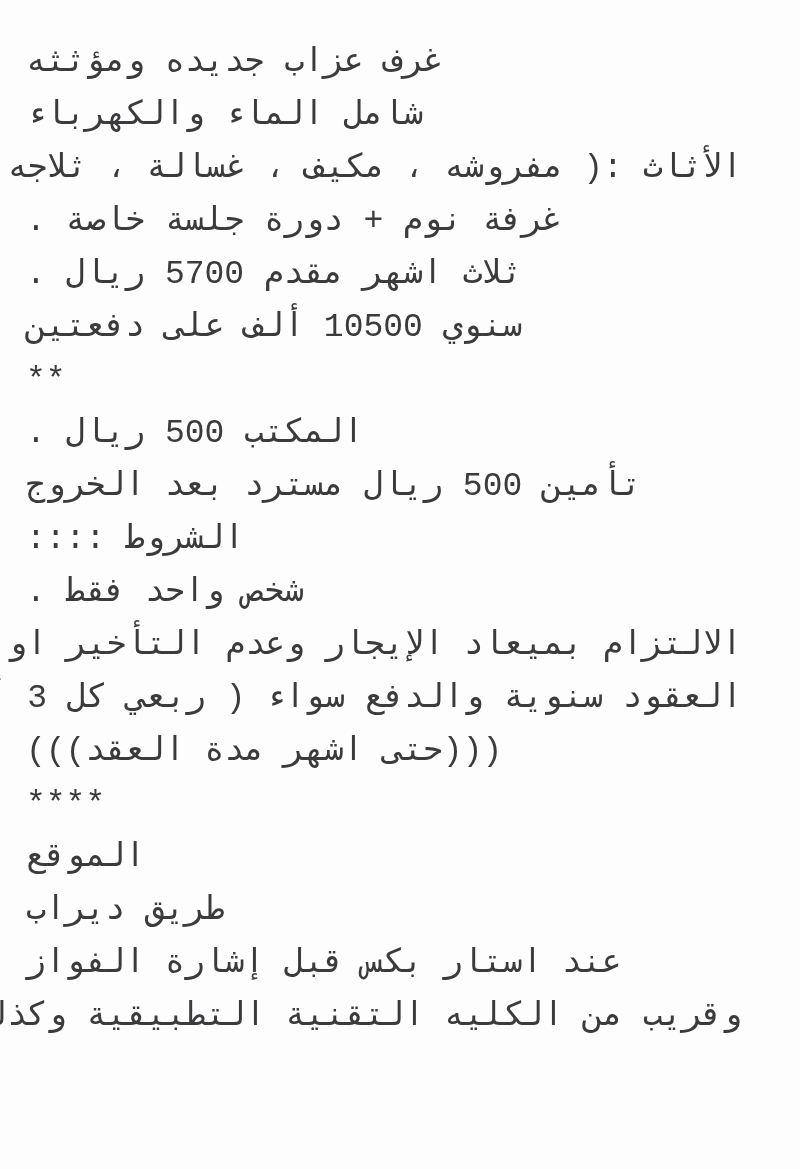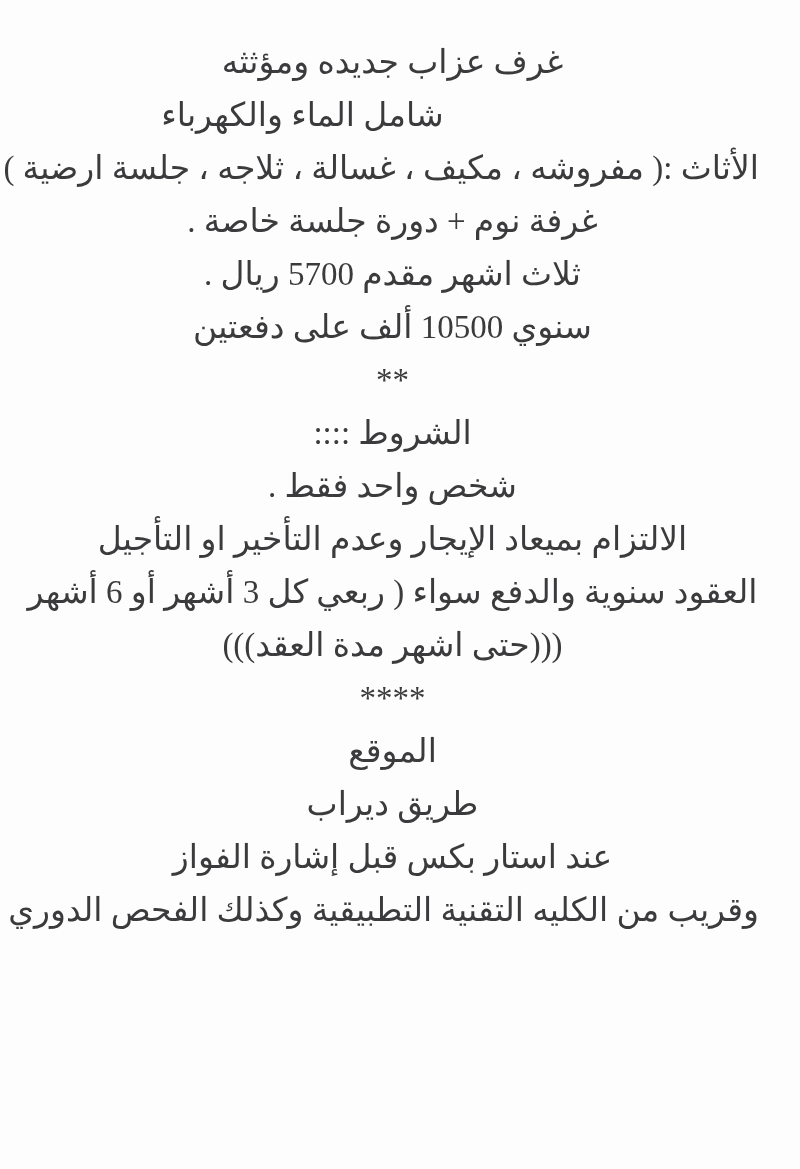--- a/index.html
+++ b/index.html
@@ -4,24 +4,24 @@
 <style>
   html, body {
     margin: 0;
     padding: 0;
     background: #fdfdfd;
   }
   .page {
     box-sizing: border-box;
     width: 800px;
     height: 1169px;
-    padding: 36px 41px 0 26px;
+    padding: 36px 58px 0 26px;
     direction: rtl;
-    text-align: center;
-    font-family: Liberation Serif, serif;
+    text-align: left;
+    font-family: Liberation Mono, monospace;
     font-size: 33px;
     line-height: 53px;
     color: #3b3b3d;
     overflow: hidden;
   }
   .line {
     height: 53px;
     white-space: nowrap;
   }
   .line.indent {
@@ -32,20 +32,22 @@
 <body>
 
 <div class="page">
   <div class="line">غرف عزاب جديده ومؤثثه</div>
   <div class="line indent">شامل الماء والكهرباء</div>
   <div class="line">الأثاث :( مفروشه ، مكيف ، غسالة ، ثلاجه ، جلسة ارضية )</div>
   <div class="line">غرفة نوم + دورة جلسة خاصة .</div>
   <div class="line">ثلاث اشهر مقدم 5700 ريال .</div>
   <div class="line">سنوي 10500  ألف على دفعتين</div>
   <div class="line">**</div>
+  <div class="line">المكتب 500 ريال .</div>
+  <div class="line">تأمين 500 ريال مسترد بعد الخروج</div>
   <div class="line">الشروط ::::</div>
   <div class="line">شخص واحد فقط .</div>
   <div class="line">الالتزام بميعاد الإيجار وعدم التأخير او التأجيل</div>
   <div class="line">العقود سنوية والدفع سواء ( ربعي كل 3 أشهر أو  6 أشهر</div>
   <div class="line">(((حتى اشهر مدة العقد)))</div>
   <div class="line">****</div>
   <div class="line">الموقع</div>
   <div class="line">طريق ديراب</div>
   <div class="line">عند استار بكس قبل إشارة الفواز</div>
   <div class="line">وقريب من الكليه التقنية التطبيقية وكذلك الفحص الدوري</div>

